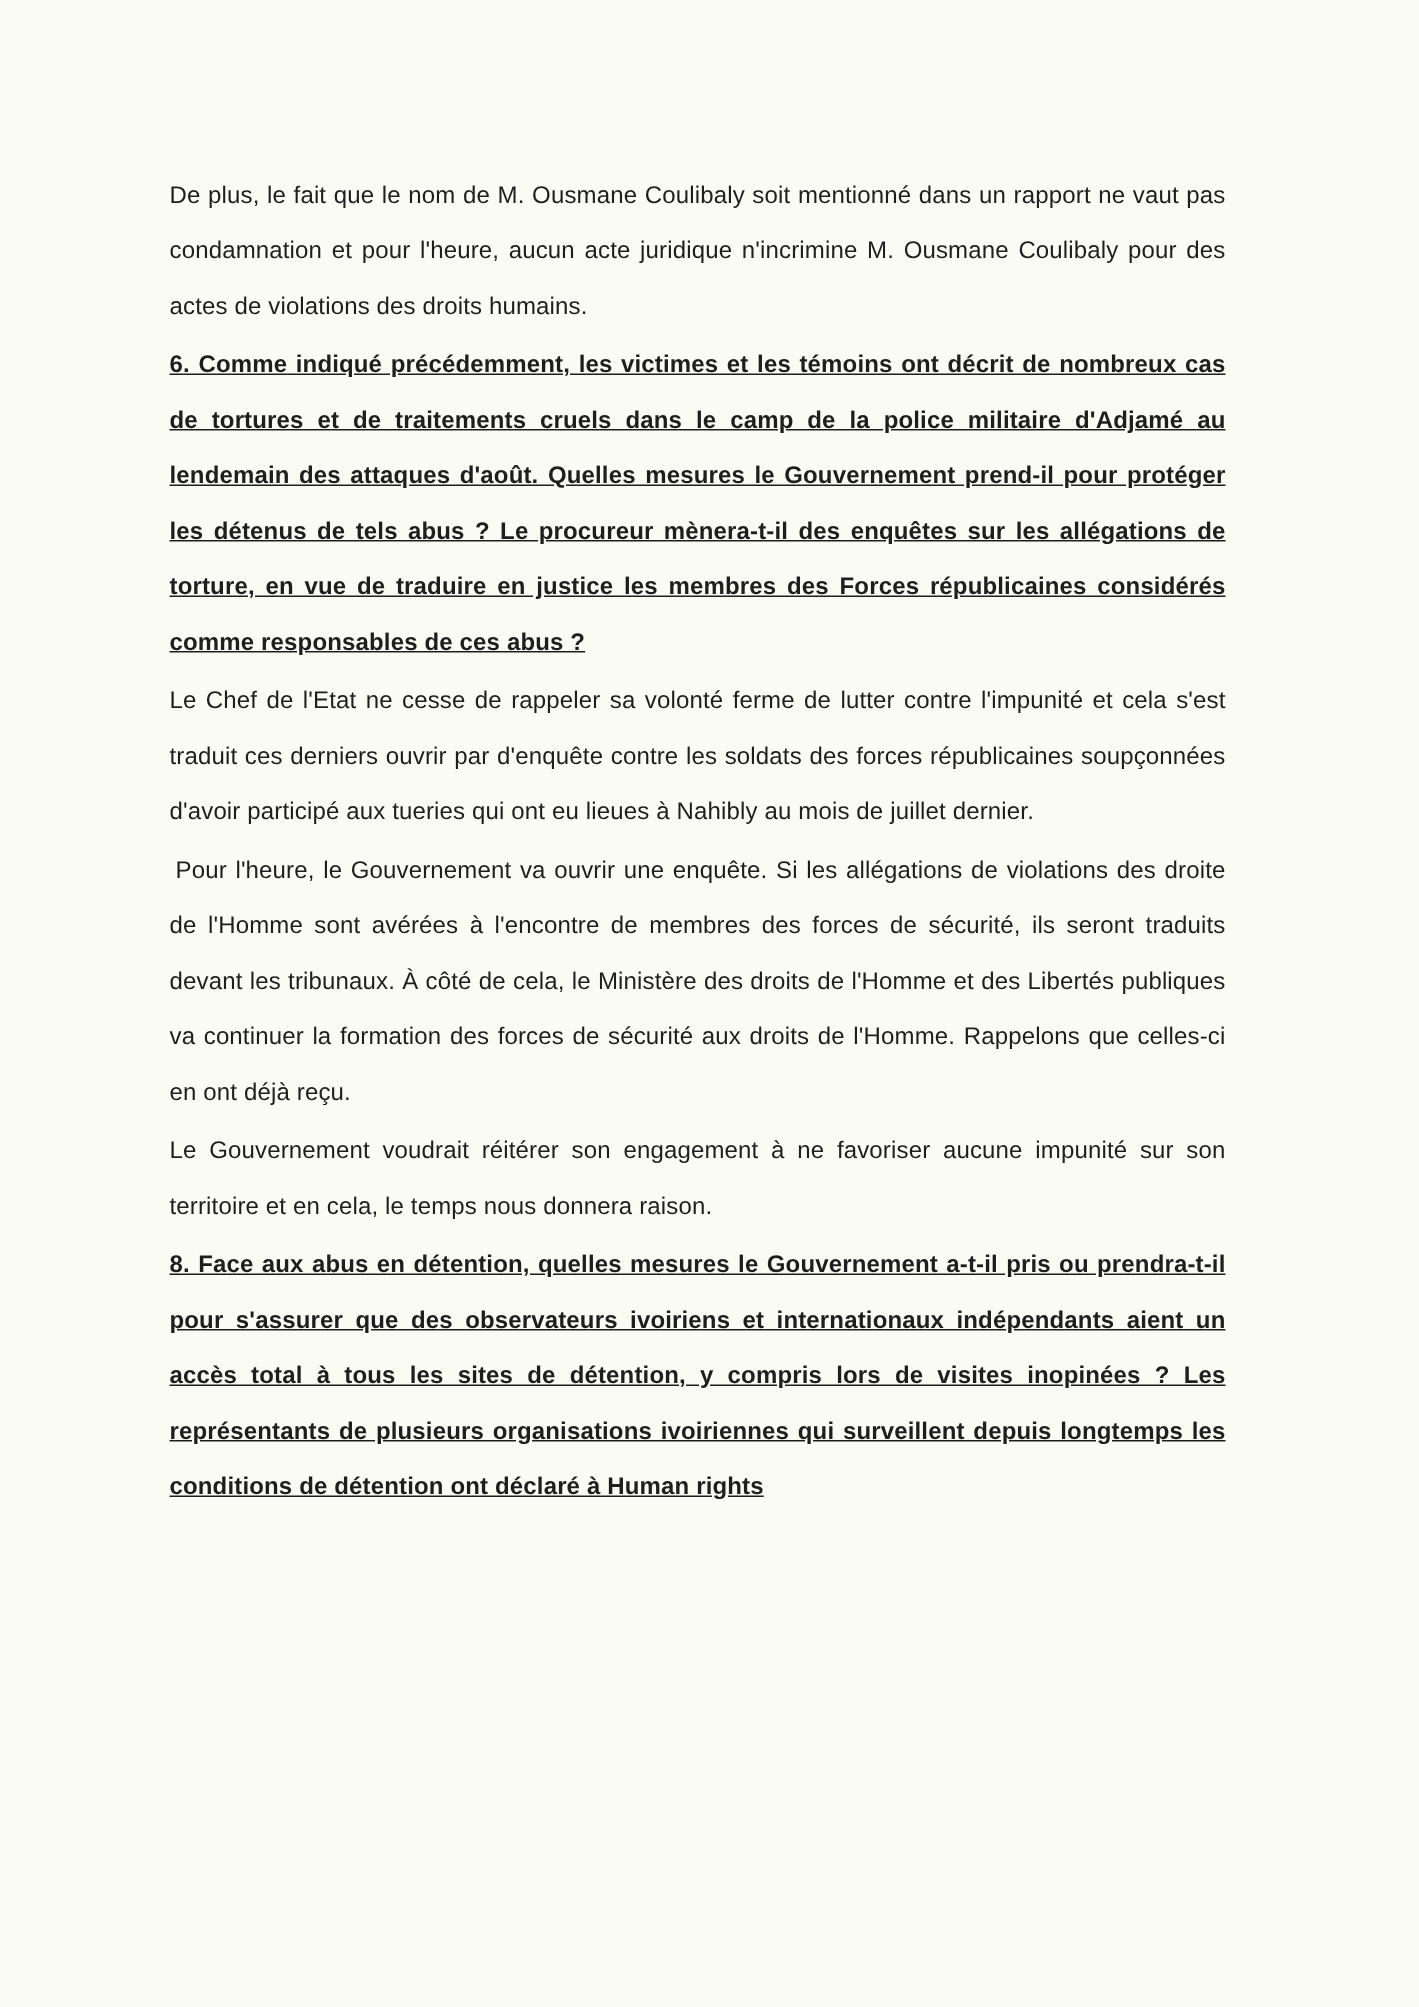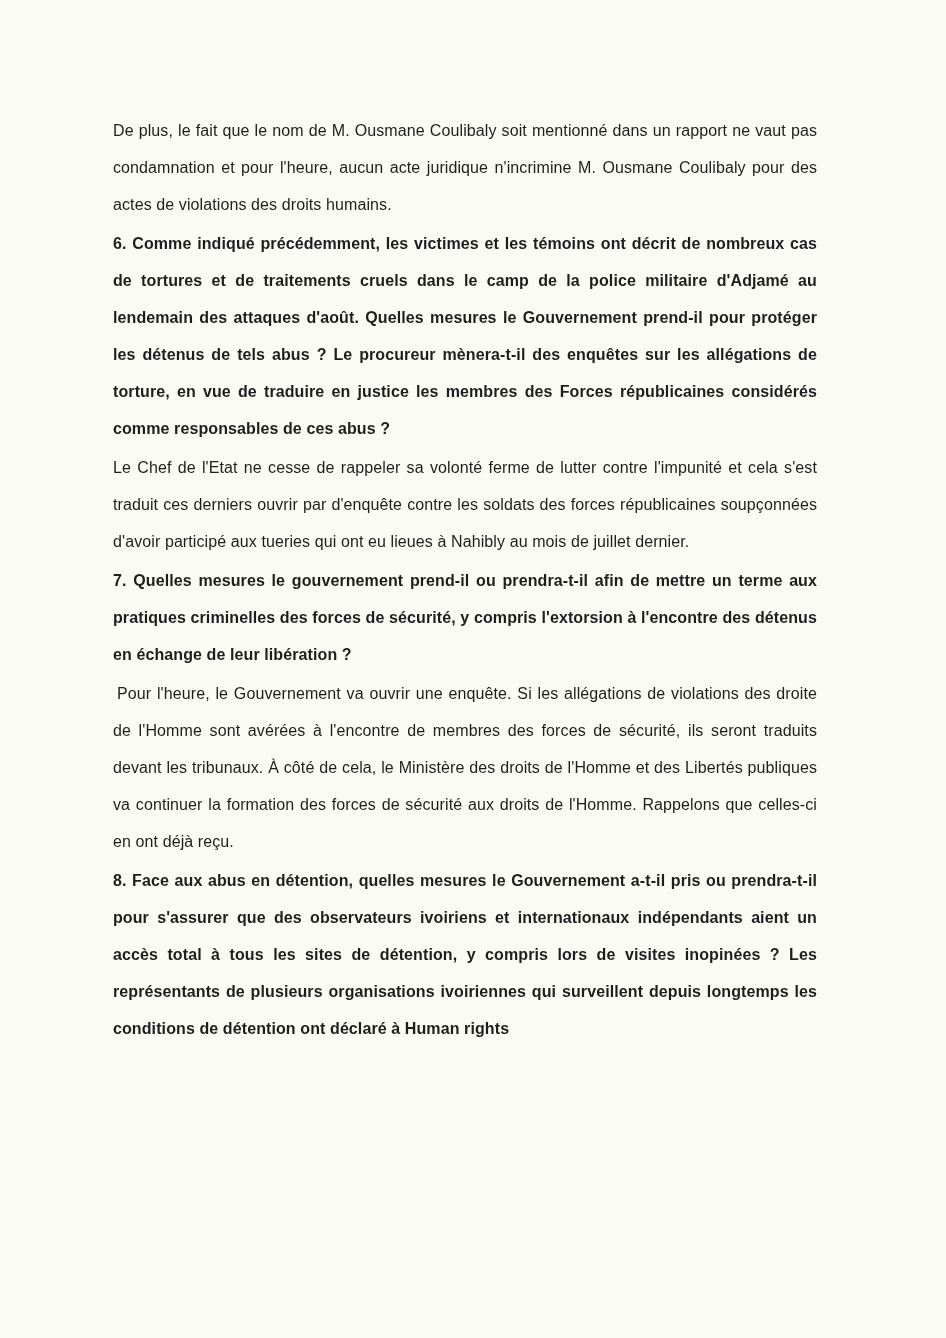--- a/index.html
+++ b/index.html
@@ -31,30 +31,31 @@
     margin: 0 17px 2px 0;
     font-family: "Liberation Sans", sans-serif;
     font-size: 16px;
     line-height: 37px;
     color: #1e1e1e;
     text-align: justify;
     letter-spacing: 0.1px;
   }
   p.para.bold {
     font-weight: bold;
+    text-decoration: underline;
   }
   p.para.lead-space {
     text-indent: 4px;
   }
 </style>
 </head>
 <body>
 
 <div class="page">
   <div class="content">
     <p class="para regular">De plus, le fait que le nom de M. Ousmane Coulibaly soit mentionné dans un rapport ne vaut pas condamnation et pour l'heure, aucun acte juridique n'incrimine M. Ousmane Coulibaly pour des actes de violations des droits humains.</p>
     <p class="para bold">6. Comme indiqué précédemment, les victimes et les témoins ont décrit de nombreux cas de tortures et de traitements cruels dans le camp de la police militaire d'Adjamé au lendemain des attaques d'août. Quelles mesures le Gouvernement prend-il pour protéger les détenus de tels abus ? Le procureur mènera-t-il des enquêtes sur les allégations de torture, en vue de traduire en justice les membres des Forces républicaines considérés comme responsables de ces abus ?</p>
     <p class="para regular">Le Chef de l'Etat ne cesse de rappeler sa volonté ferme de lutter contre l'impunité et cela s'est traduit ces derniers ouvrir par d'enquête contre les soldats des forces républicaines soupçonnées d'avoir participé aux tueries qui ont eu lieues à Nahibly au mois de juillet dernier.</p>
-    <p class="para bold">7. Quelles mesures le gouvernement prend-il ou prendra-t-il afin de mettre un terme aux pratiques criminelles des forces de sécurité, y compris l'extorsion à l'encontre des détenus en échange de leur libération ?</p>
     <p class="para regular lead-space">Pour l'heure, le Gouvernement va ouvrir une enquête. Si les allégations de violations des droite de l'Homme sont avérées à l'encontre de membres des forces de sécurité, ils seront traduits devant les tribunaux. À côté de cela, le Ministère des droits de l'Homme et des Libertés publiques va continuer la formation des forces de sécurité aux droits de l'Homme. Rappelons que celles-ci en ont déjà reçu.</p>
+    <p class="para regular">Le Gouvernement voudrait réitérer son engagement à ne favoriser aucune impunité sur son territoire et en cela, le temps nous donnera raison.</p>
     <p class="para bold">8. Face aux abus en détention, quelles mesures le Gouvernement a-t-il pris ou prendra-t-il pour s'assurer que des observateurs ivoiriens et internationaux indépendants aient un accès total à tous les sites de détention, y compris lors de visites inopinées ? Les représentants de plusieurs organisations ivoiriennes qui surveillent depuis longtemps les conditions de détention ont déclaré à Human rights</p>
   </div>
 </div>
 
 </body></html>

